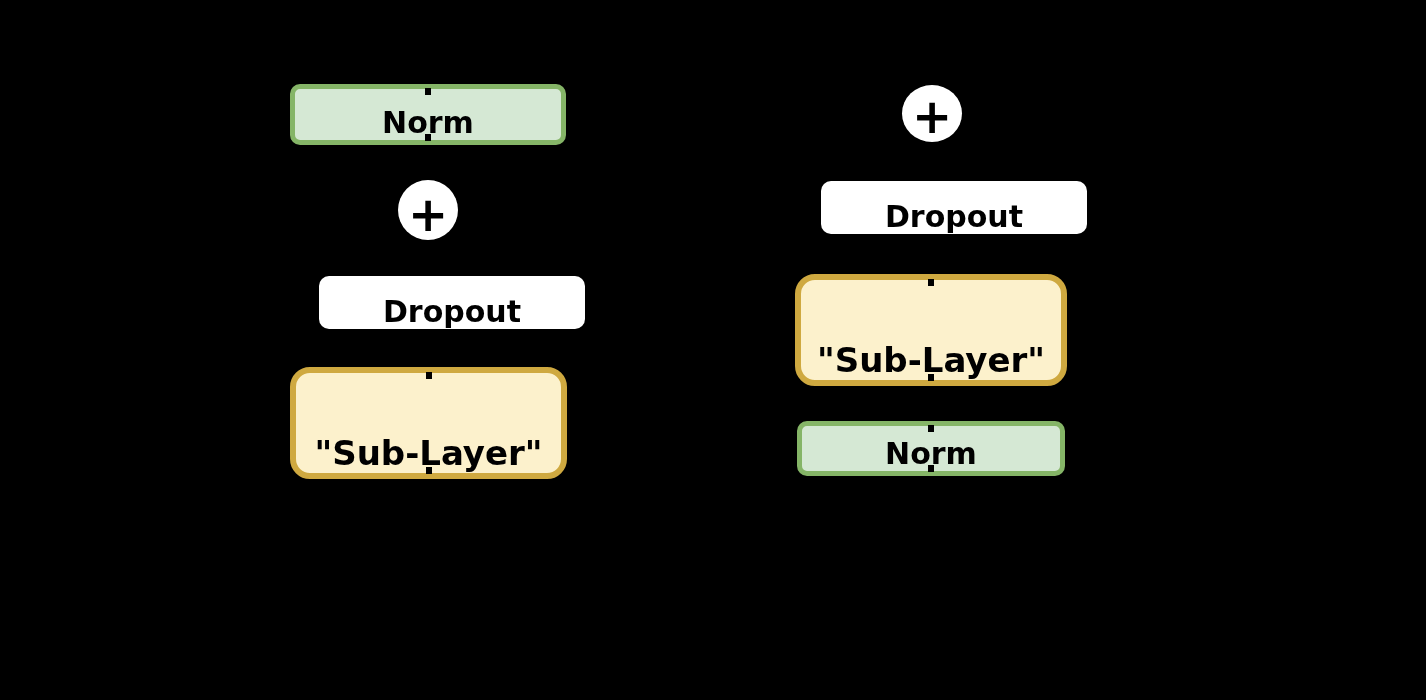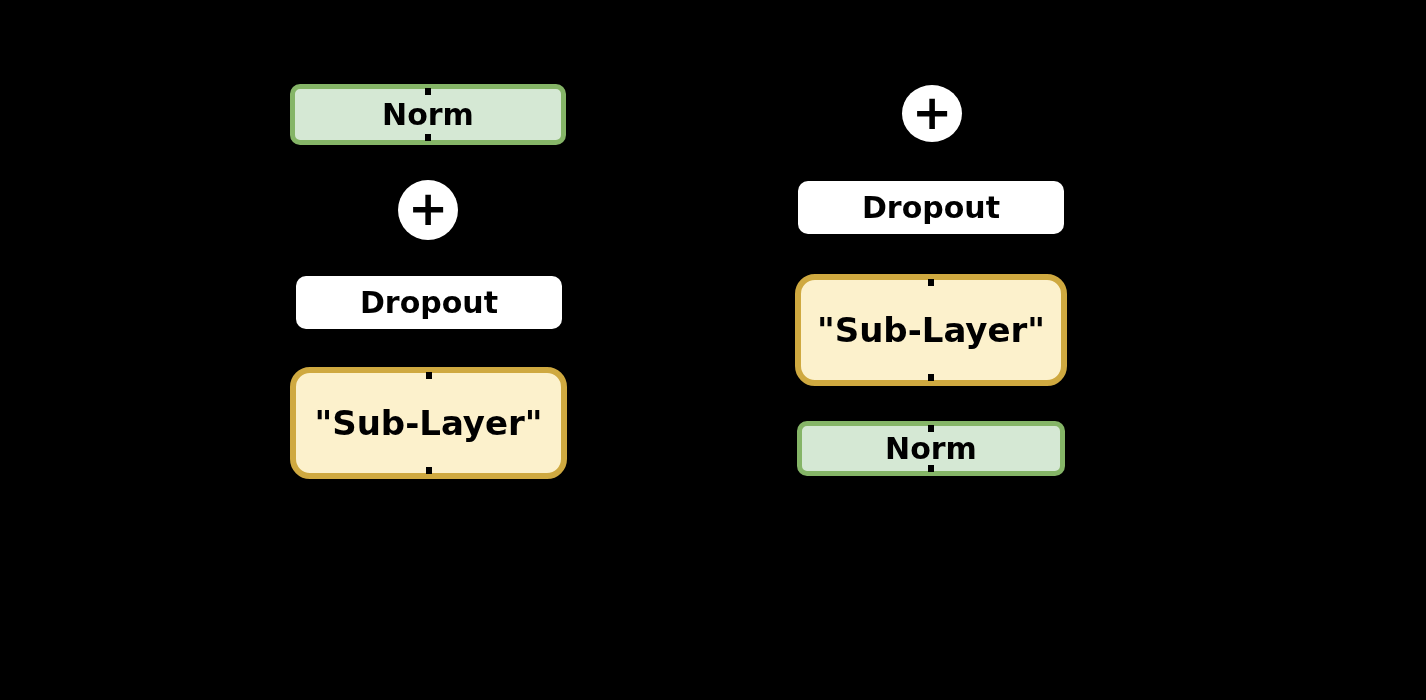--- a/index.html
+++ b/index.html
@@ -16,37 +16,38 @@
   .canvas{
     position:relative;
     width:1426px;height:700px;
     background:var(--bg);
     overflow:hidden;
     font-family:"DejaVu Sans","Liberation Sans",sans-serif;
     color:var(--text);
   }
   .node{
     position:absolute;
-    display:flex;align-items:center;justify-content:center;
+    display:flex;align-items:flex-end;justify-content:center;
     font-weight:700;
     color:var(--text);
     text-align:center;
   }
   .box-label{font-weight:700;}
   .green{
     background:var(--green-fill);
     border:5px solid var(--green-border);
     border-radius:10px;
     font-size:30px;
   }
   .white-box{
     background:var(--node-fill-white);
     border:none;
     border-radius:10px;
     font-size:30px;
+    margin-left:23px;
   }
   .yellow{
     background:var(--yellow-fill);
     border:6px solid var(--yellow-border);
     border-radius:20px;
     font-size:34px;
   }
   .circle{
     background:var(--node-fill-white);
     border-radius:50%;

